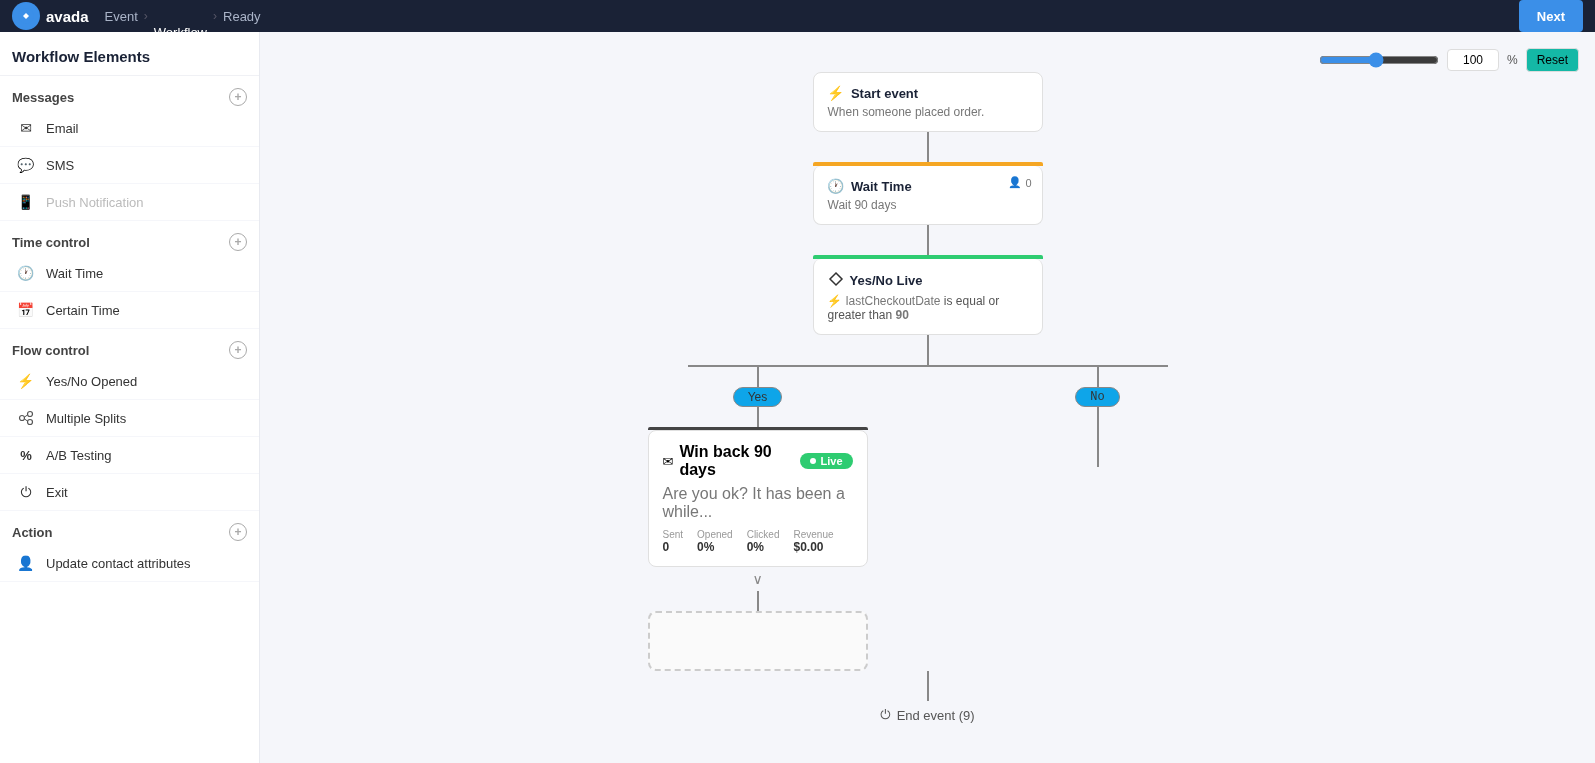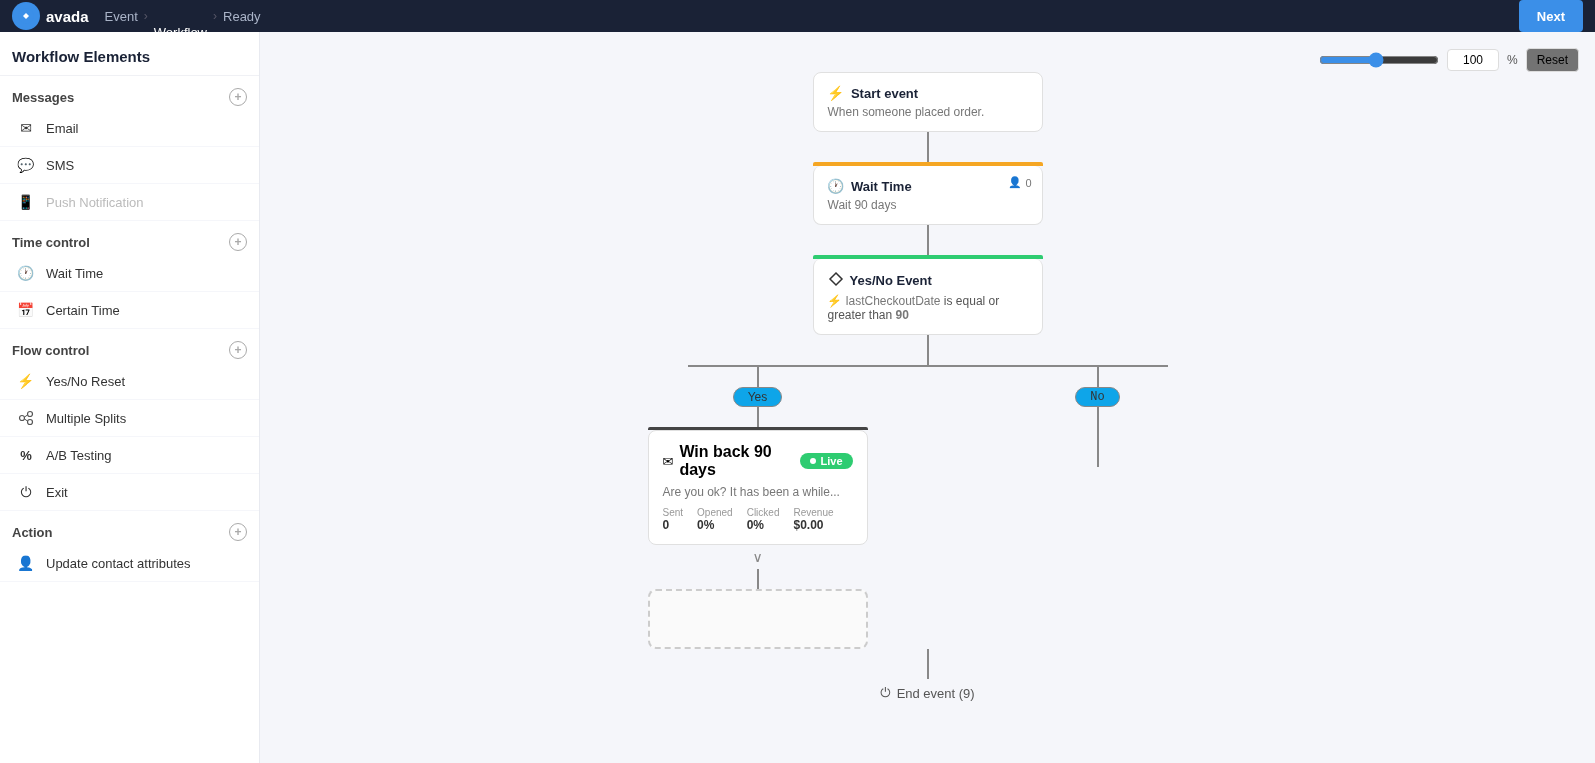--- a/index.html
+++ b/index.html
@@ -109,21 +109,21 @@
     }
     .zoom-input {
       width: 52px; padding: 3px 6px;
       border: 1px solid #ddd; border-radius: 4px;
       font-size: 12px; text-align: center;
     }
     .zoom-pct { font-size: 12px; color: #555; }
     .reset-btn {
       padding: 4px 10px; font-size: 12px;
       border: 1px solid #ddd; border-radius: 4px;
-      background: #737373; cursor: pointer;
+      background: #14b8a6; cursor: pointer;
     }
 
     
     .workflow-area {
       display: flex;
       flex-direction: column;
       align-items: center;
       padding: 40px 40px 80px;
       min-width: 900px;
     }
@@ -265,21 +265,21 @@
     <span class="item-icon">📅</span>
     <span>Certain Time</span>
   </div>
 
   <div class="section-header">
     <span>Flow control</span>
     <div class="add-icon">+</div>
   </div>
   <div class="sidebar-item">
     <span class="item-icon">⚡</span>
-    <span>Yes/No Reset</span>
+    <span>Yes/No Opened</span>
   </div>
   <div class="sidebar-item">
     <span class="item-icon">
       <svg width="16" height="16" viewBox="0 0 16 16" fill="none">
         <circle cx="4" cy="8" r="2.5" stroke="#555" stroke-width="1.2"></circle>
         <circle cx="12" cy="4" r="2.5" stroke="#555" stroke-width="1.2"></circle>
         <circle cx="12" cy="12" r="2.5" stroke="#555" stroke-width="1.2"></circle>
         <line x1="6.5" y1="7" x2="9.5" y2="5" stroke="#555" stroke-width="1"></line>
         <line x1="6.5" y1="9" x2="9.5" y2="11" stroke="#555" stroke-width="1"></line>
       </svg>
@@ -344,21 +344,21 @@
 
     <div style="width:230px;height:4px;background:#2ecc71;border-radius:2px 2px 0 0;"></div>
 
     <div class="node-box" style="border-top:none;">
       <div class="node-header">
         <span class="node-icon">
           <svg width="16" height="16" viewBox="0 0 16 16" fill="none">
             <path d="M8 2 L14 8 L8 14 L2 8 Z" stroke="#333" stroke-width="1.5" fill="none"></path>
           </svg>
         </span>
-        <span>Yes/No Event</span>
+        <span>Yes/No Live</span>
       </div>
       <div class="node-subtitle">
         <span style="color:#e74c3c;font-size:12px;">⚡</span>
         <span style="font-size:12px;">lastCheckoutDate</span>
         <span style="font-size:12px;color:#555;">is equal or greater than</span>
         <strong style="font-size:12px;">90</strong>
       </div>
     </div>
 
     <div style="position:relative;width:640px;">
@@ -385,21 +385,21 @@
             <div style="display:flex;align-items:center;justify-content:space-between;margin-bottom:6px;">
               <div style="display:flex;align-items:center;gap:6px;">
                 <span style="font-size:13px;">✉</span>
                 <span style="font-size:16px;font-weight:600;">Win back 90 days</span>
               </div>
               <div class="live-badge">
                 <div class="live-dot"></div>
                 <span>Live</span>
               </div>
             </div>
-            <div style="font-size:12px;color:#777;margin-bottom:8px;">Are you ok? It has been a while...</div>
+            <div style="font-size:16px;color:#777;margin-bottom:8px;">Are you ok? It has been a while...</div>
             <div class="stats-row">
               <div class="stat-item">
                 <div class="stat-label">Sent</div>
                 <div class="stat-value">0</div>
               </div>
               <div class="stat-item">
                 <div class="stat-label">Opened</div>
                 <div class="stat-value">0%</div>
               </div>
               <div class="stat-item">

